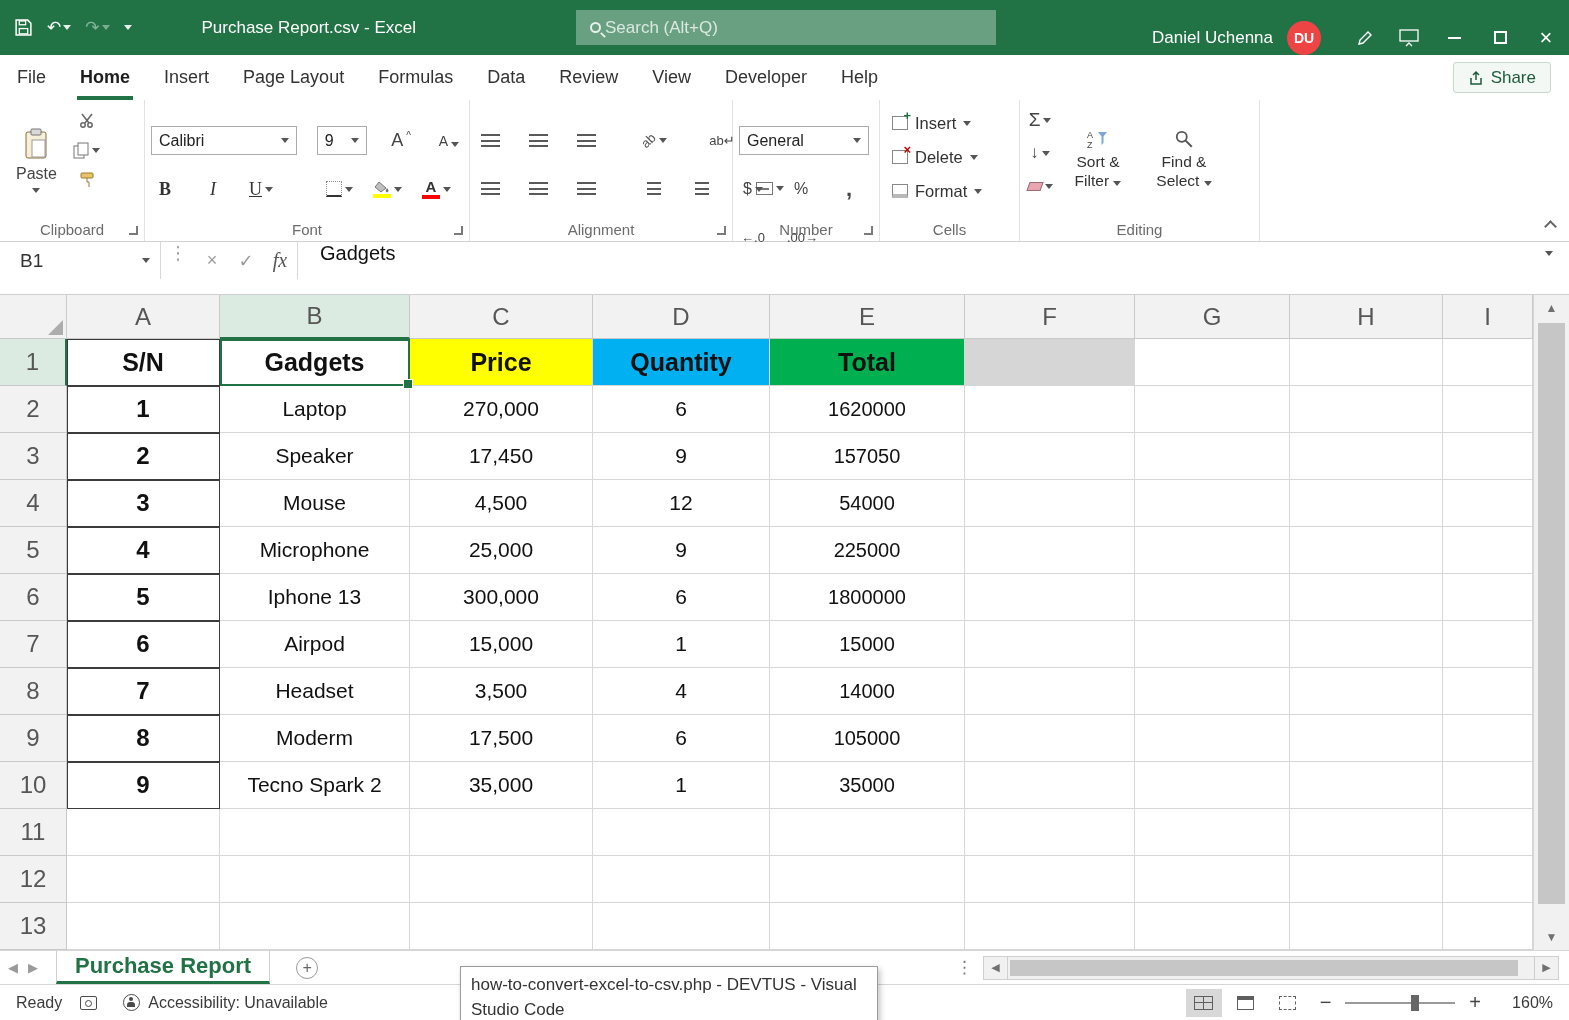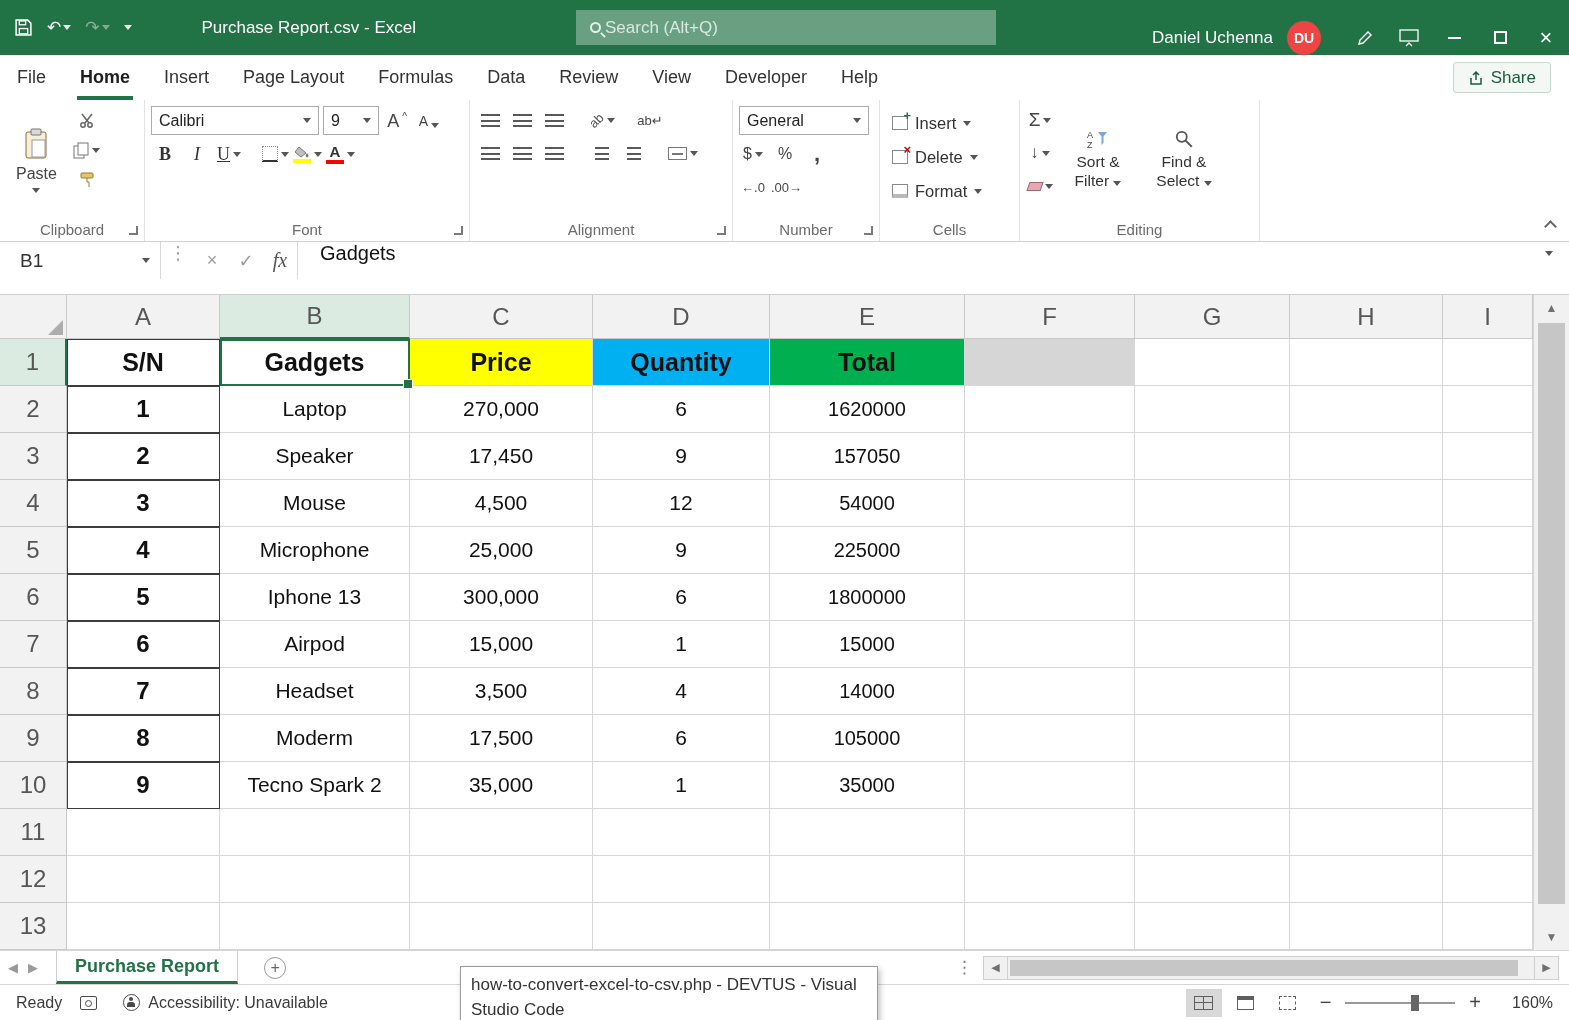--- a/index.html
+++ b/index.html
@@ -35,21 +35,21 @@
   .mtab.active { font-weight:700; color:#1e1e1e; }
   .mtab.active::after { content:''; position:absolute; left:14px; right:14px; bottom:0; height:4px; background:#217346; }
   .share-btn { position:absolute; right:18px; top:7px; height:31px; display:flex; align-items:center; gap:7px; padding:0 14px; border:1px solid #c7d8cd; border-radius:3px; background:#f3f8f5; color:#1e5c3c; font-size:17px; }
 
   
   .ribbon { height:142px; background:#fff; border-bottom:1px solid #d2d2d2; display:flex; flex:0 0 auto; position:relative; }
   .rgroup { position:relative; border-right:1px solid #e2e2e2; padding:6px 6px 24px 6px; flex:0 0 auto; }
   .glabel { position:absolute; bottom:3px; left:0; right:0; text-align:center; font-size:15px; color:#6b6b6b; }
   .launcher { position:absolute; right:5px; bottom:5px; width:12px; height:12px; }
   .launcher::after { content:''; position:absolute; right:1px; bottom:1px; width:7px; height:7px; border-right:2px solid #7a7a7a; border-bottom:2px solid #7a7a7a; }
-  .rrow { display:flex; align-items:flex-end; gap:4px; margin-bottom:5px; }
+  .rrow { display:flex; align-items:center; gap:20px; margin-bottom:5px;margin-top:20px; }
   .rbtn { display:flex; align-items:center; justify-content:center; min-width:28px; height:28px; gap:3px; border-radius:2px; color:#444; font-size:16px; }
   .combo { display:flex; align-items:center; justify-content:space-between; border:1px solid #ababab; background:#fff; height:29px; padding:0 7px; font-size:16px; color:#222; gap:6px; }
   .fmt { font-size:18px; color:#333; font-family:"Liberation Serif",serif; }
   .fmt.b { font-weight:bold; } .fmt.i { font-style:italic; } .fmt.u { text-decoration:underline; }
   .colorbar { width:18px; height:4px; display:block; margin-top:1px; }
   .vstack { display:flex; flex-direction:column; align-items:center; justify-content:center; }
   .al { width:19px; height:13px; background:repeating-linear-gradient(to bottom,#595959 0 2px,transparent 2px 5.5px); }
   .bord-ic { width:16px; height:16px; border:1px dotted #909090; border-bottom:2px solid #333; }
   .merge-ic { width:19px; height:13px; border:1px solid #777; position:relative; }
   .merge-ic::after { content:''; position:absolute; left:3px; right:3px; top:5px; height:2px; background:#777; }
@@ -98,21 +98,21 @@
 
   
   .vscroll { width:36px; background:#f1f1f1; border-left:1px solid #d6d6d6; position:relative; flex:0 0 auto; }
   .vs-up,.vs-down { position:absolute; left:0; width:100%; height:26px; display:flex; align-items:center; justify-content:center; color:#707070; font-size:12px; }
   .vs-up { top:0; } .vs-down { bottom:0; }
   .vs-thumb { position:absolute; left:4px; right:4px; top:28px; bottom:46px; background:#c6c6c6; }
 
   
   .tabsbar { height:34px; background:#fff; border-top:1px solid #d6d6d6; display:flex; align-items:center; flex:0 0 auto; position:relative; }
   .tab-nav { color:#9a9a9a; font-size:13px; padding:0 8px; letter-spacing:10px; }
-  .sheet-tab { height:33px; display:flex; align-items:center; padding:0 18px; background:#fff; border-left:1px solid #cfcfcf; border-right:1px solid #cfcfcf; border-bottom:3px solid #217346; font-size:18px; font-weight:700; color:#217346; white-space:nowrap; }
+  .sheet-tab { height:33px; display:flex; align-items:center; padding:0 18px; background:#fff; border-left:1px solid #cfcfcf; border-right:1px solid #cfcfcf; border-bottom:3px solid #217346; font-size:22px; font-weight:700; color:#217346; white-space:nowrap; }
   .addsheet { width:22px; height:22px; border:1px solid #9a9a9a; border-radius:50%; color:#666; display:flex; align-items:center; justify-content:center; font-size:16px; margin-left:26px; }
   .tab-dots { margin-left:auto; color:#777; font-size:17px; padding:0 10px; }
   .hscroll { width:576px; height:24px; background:#f1f1f1; border:1px solid #d0d0d0; display:flex; align-items:center; margin-right:10px; position:relative; }
   .hs-btn { width:24px; height:100%; display:flex; align-items:center; justify-content:center; color:#707070; font-size:11px; flex:0 0 auto; }
   .hs-thumb { position:absolute; left:26px; right:40px; top:3px; bottom:3px; background:#c6c6c6; }
 
   
   .statusbar { height:36px; background:#fff; border-top:1px solid #d6d6d6; display:flex; align-items:center; flex:0 0 auto; font-size:16px; color:#3b3b3b; }
   .sb-ready { padding:0 18px 0 16px; }
   .macro-ic { width:17px; height:14px; border:1.5px solid #4a4a4a; border-radius:2px; position:relative; margin-right:26px; }

